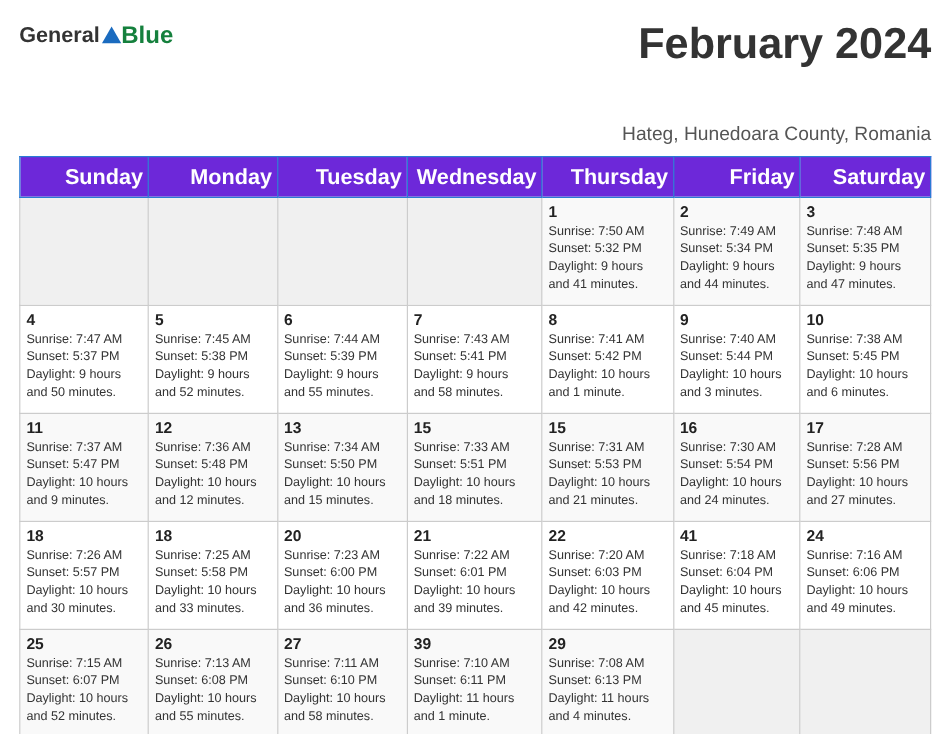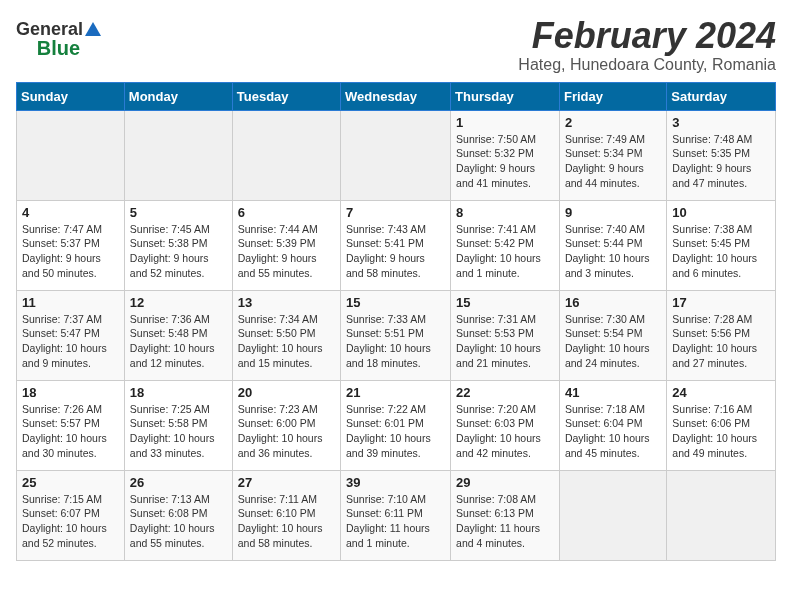--- a/index.html
+++ b/index.html
@@ -11,22 +11,21 @@
       padding: 16px;
     }
     .header-area {
       display: flex;
       justify-content: space-between;
       align-items: flex-start;
       margin-bottom: 8px;
     }
     .logo {
       display: flex;
-      flex-direction: column;
-      align-items: center;
+      align-items: flex-start;
       padding-top: 4px;
     }
     .logo-general {
       font-size: 18px;
       font-weight: bold;
       color: #333;
       line-height: 1;
     }
     .logo-blue {
       font-size: 20px;
@@ -49,38 +48,38 @@
       align-items: center;
     }
     .title-area {
       text-align: right;
     }
     .title-month {
       font-size: 36px;
       font-weight: bold;
       color: #333;
       line-height: 1.1;
-      font-style: italic;
     }
     .title-location {
       font-size: 16px;
       color: #555;
+      margin-top: 48px;
     }
     .calendar-table {
       width: 100%;
       border-collapse: collapse;
       font-size: 11px;
     }
     .calendar-table thead tr th {
-      background: #0369a1;
+      background: #6d28d9;
       color: #fff;
       font-weight: bold;
-      font-size: 13px;
+      font-size: 18px;
       padding: 6px 4px;
-      text-align: left;
+      text-align: right;
       border: 1px solid #2a7bd4;
     }
     .calendar-table tbody tr td {
       border: 1px solid #ccc;
       vertical-align: top;
       padding: 4px 5px;
       width: 113px;
       min-height: 80px;
       height: 90px;
       background: #fff;

